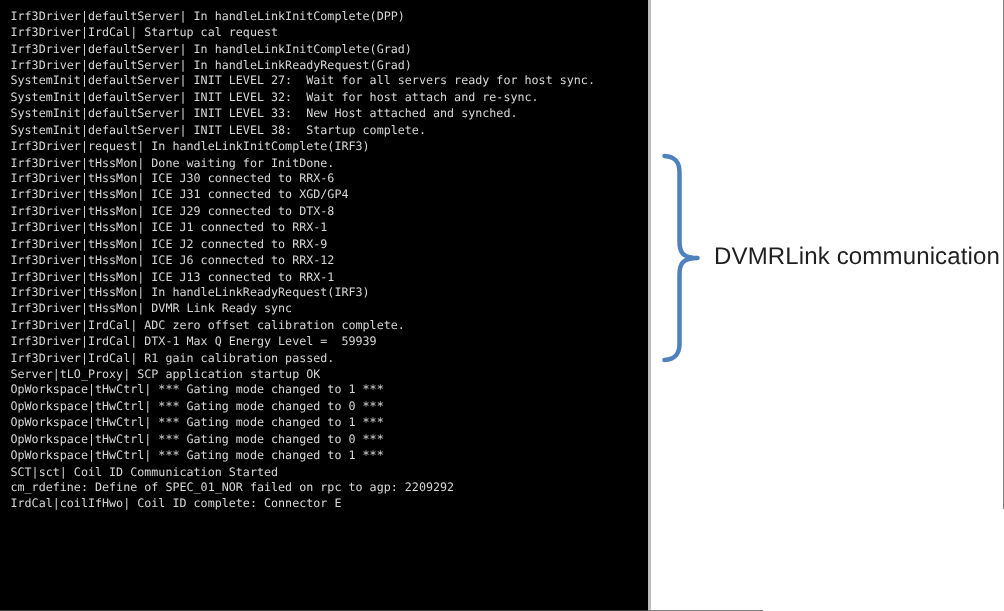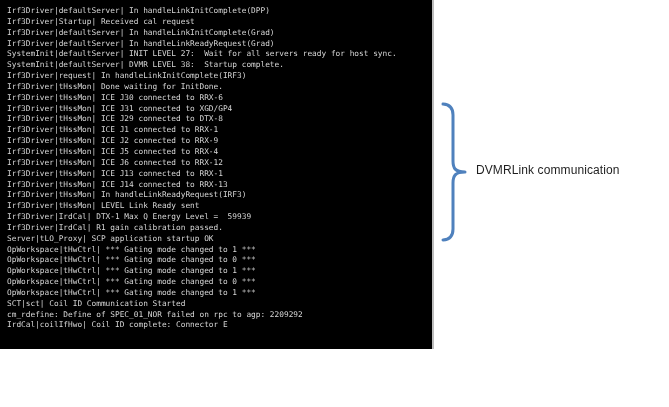--- a/index.html
+++ b/index.html
@@ -15,21 +15,21 @@
   body{
     position:relative;
     width:669px;height:407px;
     background:var(--page-bg);
     overflow:hidden;
     font-family:"Liberation Sans", sans-serif;
   }
   .terminal{
     position:absolute;
     left:0;top:0;
-    width:434px;height:349px;
+    width:434px;height:407px;
     background:var(--terminal-bg);
     border-right:2px solid var(--terminal-border);
     padding:6px 2px 0 7px;
     overflow:hidden;
   }
   .log-line{
     font-family:"DejaVu Sans Mono","Liberation Mono",monospace;
     font-size:7.8px;
     line-height:10.85px;
     color:var(--terminal-text);
@@ -38,50 +38,51 @@
   .brace{
     position:absolute;
     left:438px;top:102px;
     width:30px;height:140px;
     color:var(--brace-color);
   }
   .brace svg{display:block;width:100%;height:100%;}
   .annotation-label{
     position:absolute;
     left:476px;top:163px;
-    font-size:12px;
+    font-size:16px;
     letter-spacing:0.1px;
     color:var(--label-color);
     white-space:nowrap;
   }
 </style>
 </head>
 <body>
 
 <div class="terminal">
   <div>
       <div class="log-line">Irf3Driver|defaultServer| In handleLinkInitComplete(DPP)</div>
-      <div class="log-line">Irf3Driver|Startup| Received cal request</div>
+      <div class="log-line">Irf3Driver|IrdCal| Startup cal request</div>
       <div class="log-line">Irf3Driver|defaultServer| In handleLinkInitComplete(Grad)</div>
       <div class="log-line">Irf3Driver|defaultServer| In handleLinkReadyRequest(Grad)</div>
       <div class="log-line">SystemInit|defaultServer| INIT LEVEL 27:  Wait for all servers ready for host sync.</div>
-      <div class="log-line">SystemInit|defaultServer| DVMR LEVEL 38:  Startup complete.</div>
+      <div class="log-line">SystemInit|defaultServer| INIT LEVEL 32:  Wait for host attach and re-sync.</div>
+      <div class="log-line">SystemInit|defaultServer| INIT LEVEL 33:  New Host attached and synched.</div>
+      <div class="log-line">SystemInit|defaultServer| INIT LEVEL 38:  Startup complete.</div>
       <div class="log-line">Irf3Driver|request| In handleLinkInitComplete(IRF3)</div>
       <div class="log-line">Irf3Driver|tHssMon| Done waiting for InitDone.</div>
       <div class="log-line">Irf3Driver|tHssMon| ICE J30 connected to RRX-6</div>
       <div class="log-line">Irf3Driver|tHssMon| ICE J31 connected to XGD/GP4</div>
       <div class="log-line">Irf3Driver|tHssMon| ICE J29 connected to DTX-8</div>
       <div class="log-line">Irf3Driver|tHssMon| ICE J1 connected to RRX-1</div>
       <div class="log-line">Irf3Driver|tHssMon| ICE J2 connected to RRX-9</div>
-      <div class="log-line">Irf3Driver|tHssMon| ICE J5 connected to RRX-4</div>
       <div class="log-line">Irf3Driver|tHssMon| ICE J6 connected to RRX-12</div>
       <div class="log-line">Irf3Driver|tHssMon| ICE J13 connected to RRX-1</div>
-      <div class="log-line">Irf3Driver|tHssMon| ICE J14 connected to RRX-13</div>
       <div class="log-line">Irf3Driver|tHssMon| In handleLinkReadyRequest(IRF3)</div>
-      <div class="log-line">Irf3Driver|tHssMon| LEVEL Link Ready sent</div>
+      <div class="log-line">Irf3Driver|tHssMon| DVMR Link Ready sync</div>
+      <div class="log-line">Irf3Driver|IrdCal| ADC zero offset calibration complete.</div>
       <div class="log-line">Irf3Driver|IrdCal| DTX-1 Max Q Energy Level =  59939</div>
       <div class="log-line">Irf3Driver|IrdCal| R1 gain calibration passed.</div>
       <div class="log-line">Server|tLO_Proxy| SCP application startup OK</div>
       <div class="log-line">OpWorkspace|tHwCtrl| *** Gating mode changed to 1 ***</div>
       <div class="log-line">OpWorkspace|tHwCtrl| *** Gating mode changed to 0 ***</div>
       <div class="log-line">OpWorkspace|tHwCtrl| *** Gating mode changed to 1 ***</div>
       <div class="log-line">OpWorkspace|tHwCtrl| *** Gating mode changed to 0 ***</div>
       <div class="log-line">OpWorkspace|tHwCtrl| *** Gating mode changed to 1 ***</div>
       <div class="log-line">SCT|sct| Coil ID Communication Started</div>
       <div class="log-line">cm_rdefine: Define of SPEC_01_NOR failed on rpc to agp: 2209292</div>

